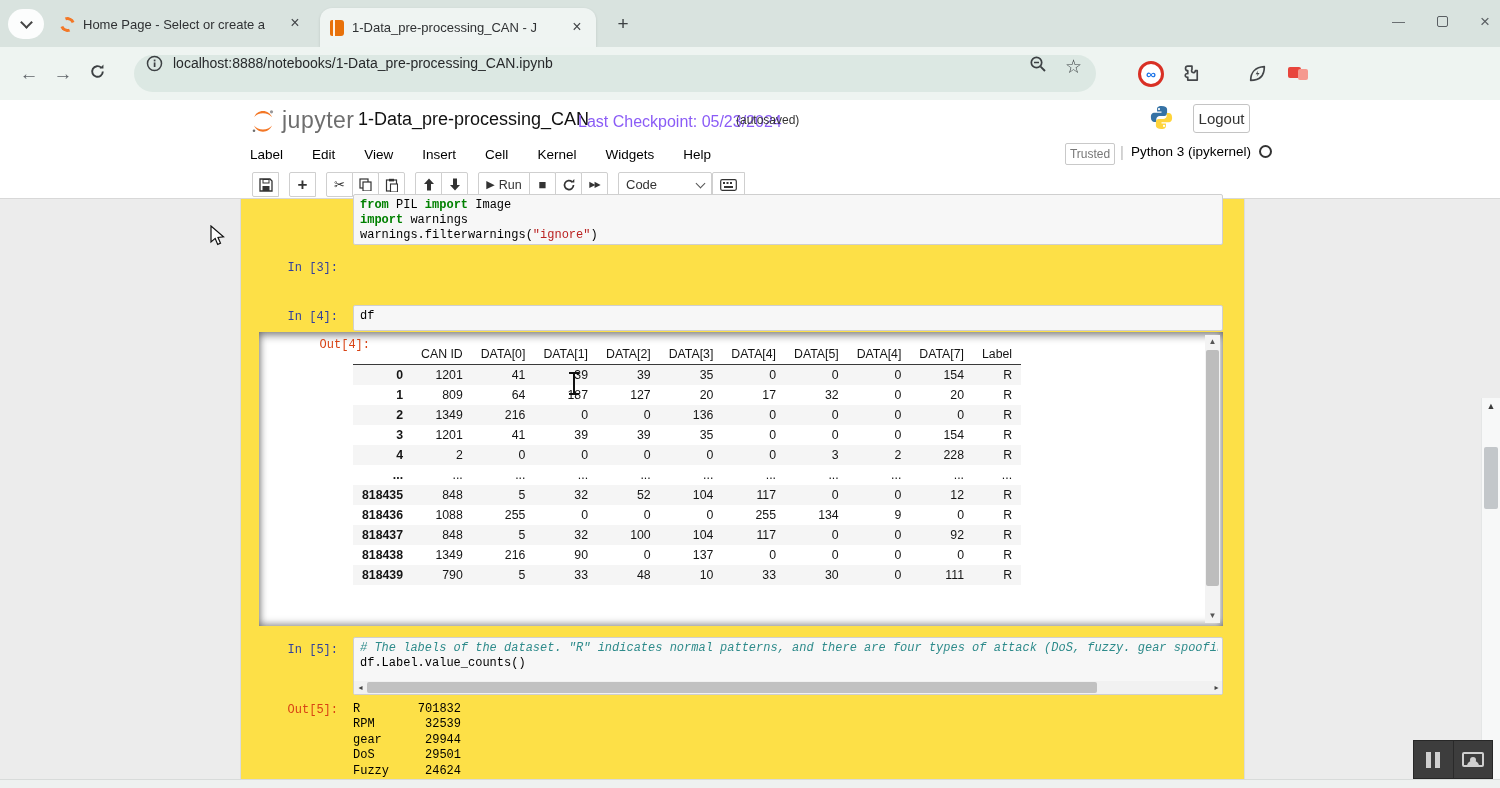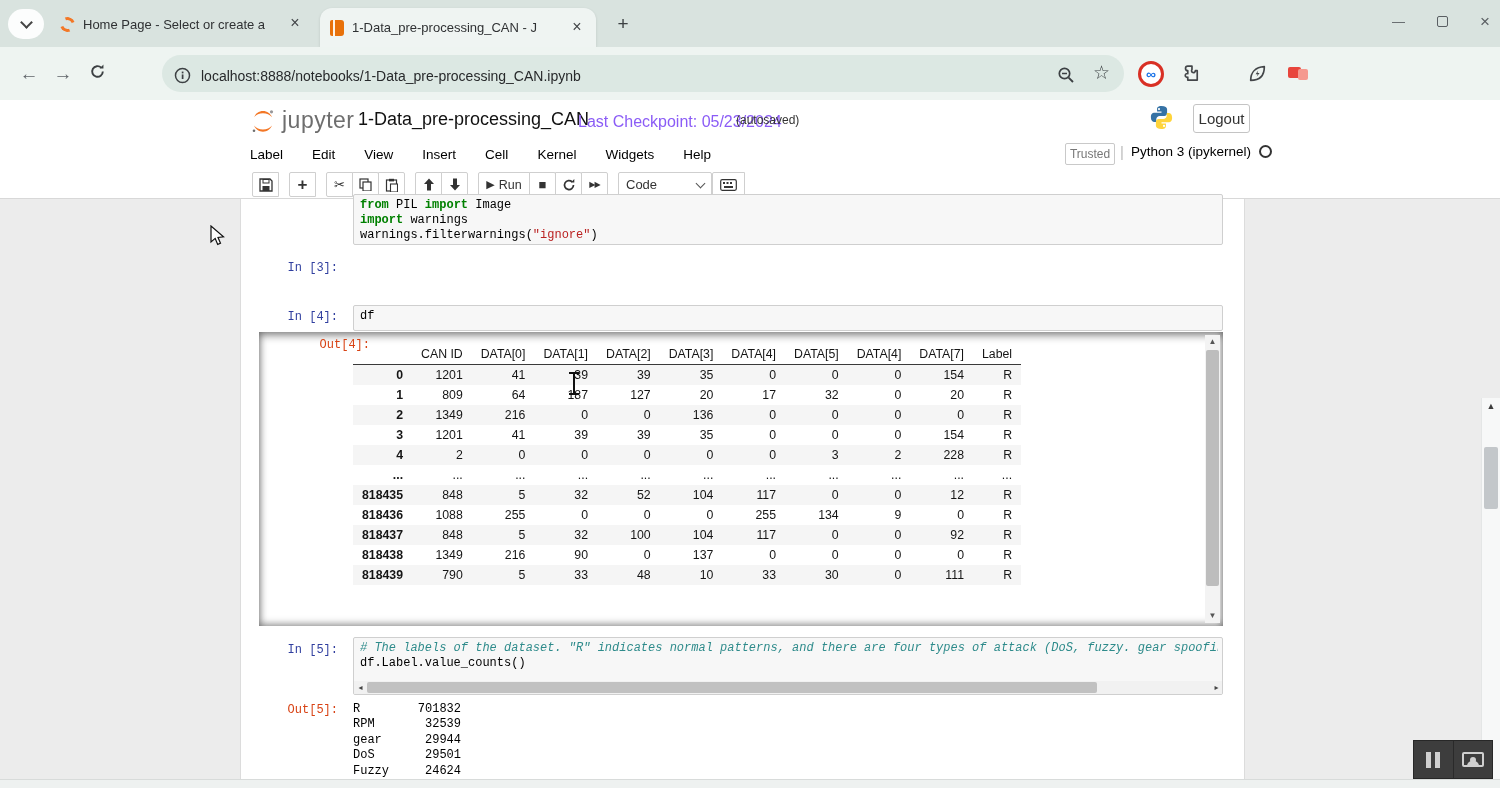--- a/index.html
+++ b/index.html
@@ -18,21 +18,21 @@
   .tab .close{font-size:16px;color:#44474a;width:18px;height:18px;line-height:16px;text-align:center;border-radius:50%}
   .spinner{width:15px;height:15px;border-radius:50%;border:3px solid #f37726;border-left-color:transparent;border-right-color:transparent;transform:rotate(25deg)}
   .bookicon{width:14px;height:16px;background:#e8710a;border-radius:2px 3px 3px 2px;position:relative}
   .bookicon:before{content:"";position:absolute;left:3px;top:0;bottom:0;width:2px;background:#fff3e6}
   .newtab{position:absolute;left:612px;top:13px;width:22px;height:22px;font-size:19px;color:#3c4043;text-align:center;line-height:21px}
   .wincontrols{position:absolute;right:10px;top:12px;display:flex;gap:32px;color:#5a5f63;font-size:15px}
   .winbox{width:11px;height:11px;border:1.5px solid #5a5f63;border-radius:2px;margin-top:4px}
 
   .navbar{position:absolute;left:0;top:47px;width:1500px;height:53px;background:#eef4f1;display:flex;align-items:center}
   .navbtn{font-size:19px;color:#5f6368;width:34px;text-align:center}
-  .urlpill{position:absolute;left:162px;top:8px;width:962px;height:37px;border-radius:19px;background:#dce8e3;display:flex;align-items:flex-end;padding:8px 12px}
+  .urlpill{position:absolute;left:134px;top:8px;width:962px;height:37px;border-radius:19px;background:#dce8e3;display:flex;align-items:flex-start;padding:0 12px}
   .urltext{font-size:14px;color:#27292b;margin-left:10px;flex:1}
   .ext{position:absolute;top:8px;height:37px;display:flex;align-items:center;justify-content:center}
   .infinity{width:26px;height:26px;border-radius:50%;background:#fff;border:3px solid #d93025;color:#1a73e8;font-weight:bold;font-size:14px;line-height:20px;text-align:center}
   .tealdivider{position:absolute;left:1224px;top:58px;width:3px;height:30px;background:#49c5bb;border-radius:2px}
   .minired{position:relative;width:20px;height:13px}
   .minired .a{position:absolute;left:0;top:0;width:13px;height:11px;background:#e8453c;border-radius:2px}
   .minired .b{position:absolute;right:0;top:2px;width:10px;height:11px;background:#f5998f;border-radius:2px}
   .relaunch{position:absolute;left:1326px;top:55px;width:137px;height:37px;border-radius:19px;background:#84dcd4;color:#16443f;font-size:13.5px;display:flex;align-items:center;justify-content:center}
   .dots{position:absolute;left:1470px;top:58px;width:20px;height:30px;color:#3c4043;font-size:16px;letter-spacing:0;line-height:10px;text-align:center;display:flex;align-items:center;justify-content:center}
 
@@ -55,21 +55,21 @@
   .tbgroup{display:flex;margin-right:10px}
   .tbtn{width:27px;height:25px;border:1px solid #cfcfcf;background:#fff;border-radius:2px;display:flex;align-items:center;justify-content:center;color:#333;font-size:13px}
   .tbgroup .tbtn + .tbtn{margin-left:-1px;border-radius:0 2px 2px 0}
   .tbgroup .tbtn:first-child{border-radius:2px 0 0 2px}
   .runbtn{width:52px;gap:4px;font-size:12.5px}
   .cellselect{width:94px;height:25px;border:1px solid #cfcfcf;background:#fff;border-radius:2px;display:flex;align-items:center;font-size:13px;color:#333;padding:0 7px;margin-right:0;justify-content:space-between}
   .selchev{width:7px;height:7px;border-right:1.5px solid #555;border-bottom:1.5px solid #555;transform:rotate(45deg);margin-top:-3px}
 
   
   .nbbody{position:absolute;left:0;top:199px;width:1500px;height:589px;background:#ececec}
-  .container{position:absolute;left:240px;top:0;width:1005px;height:589px;background:#ffffff;border-left:1px solid #dcdcdc;border-right:1px solid #dcdcdc}
+  .container{position:absolute;left:240px;top:0;width:1005px;height:589px;background:#fde047;border-left:1px solid #dcdcdc;border-right:1px solid #dcdcdc}
   .inputbox{position:absolute;left:112px;width:870px;background:#f7f7f7;border:1px solid #cfcfcf;border-radius:2px;padding:3px 0 3px 6px;overflow:hidden}
   .prompt{position:absolute;left:0;width:105px;text-align:right;padding-right:8px;font-family:"Liberation Mono","DejaVu Sans Mono",monospace;font-size:12px;color:#303f9f}
   .prompt.out{color:#d84315}
   .code-line{white-space:pre;height:15px;line-height:15px;font-family:"Liberation Mono","DejaVu Sans Mono",monospace;font-size:12px;color:#000}
   .tok-kw{color:#008000;font-weight:bold}
   .tok-str{color:#ba2121}
   .tok-com{color:#2e8b8b;font-style:italic}
   .tok-op{color:#aa22ff;font-weight:bold}
 
   .outscroll{position:absolute;left:18px;top:133px;width:964px;height:294px;background:#fff;box-shadow:inset 0 3px 8px rgba(0,0,0,.5), inset 0 -3px 7px rgba(0,0,0,.28);overflow:hidden}

